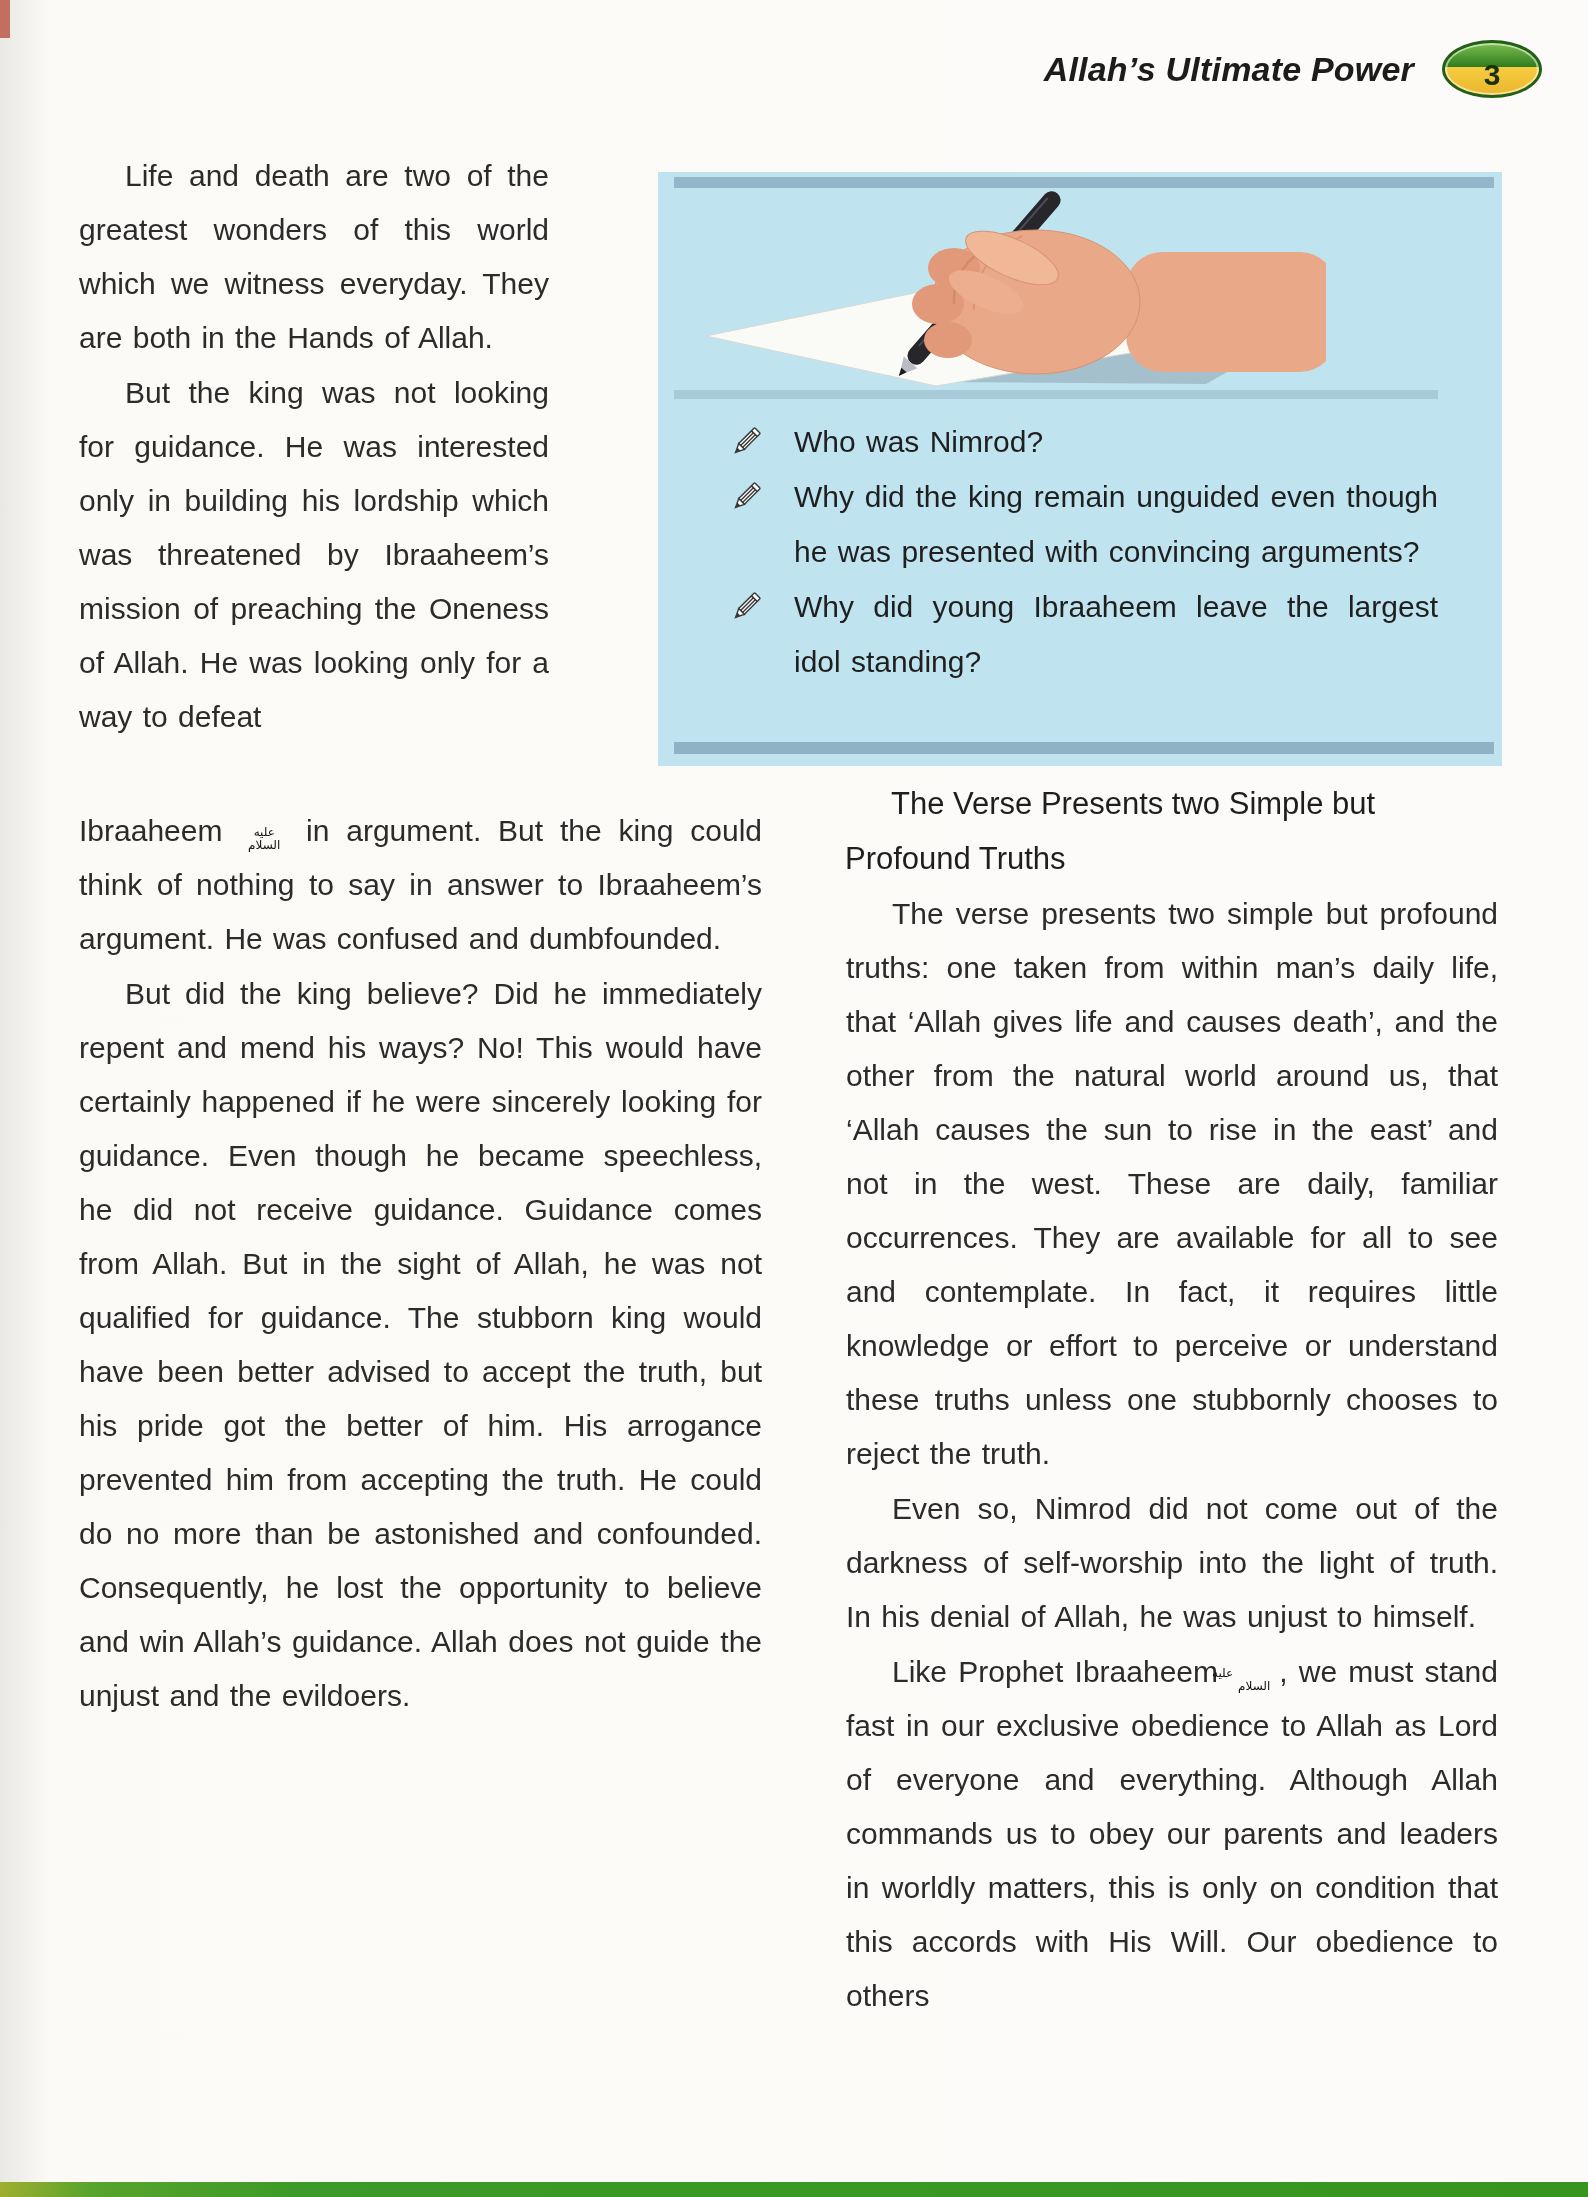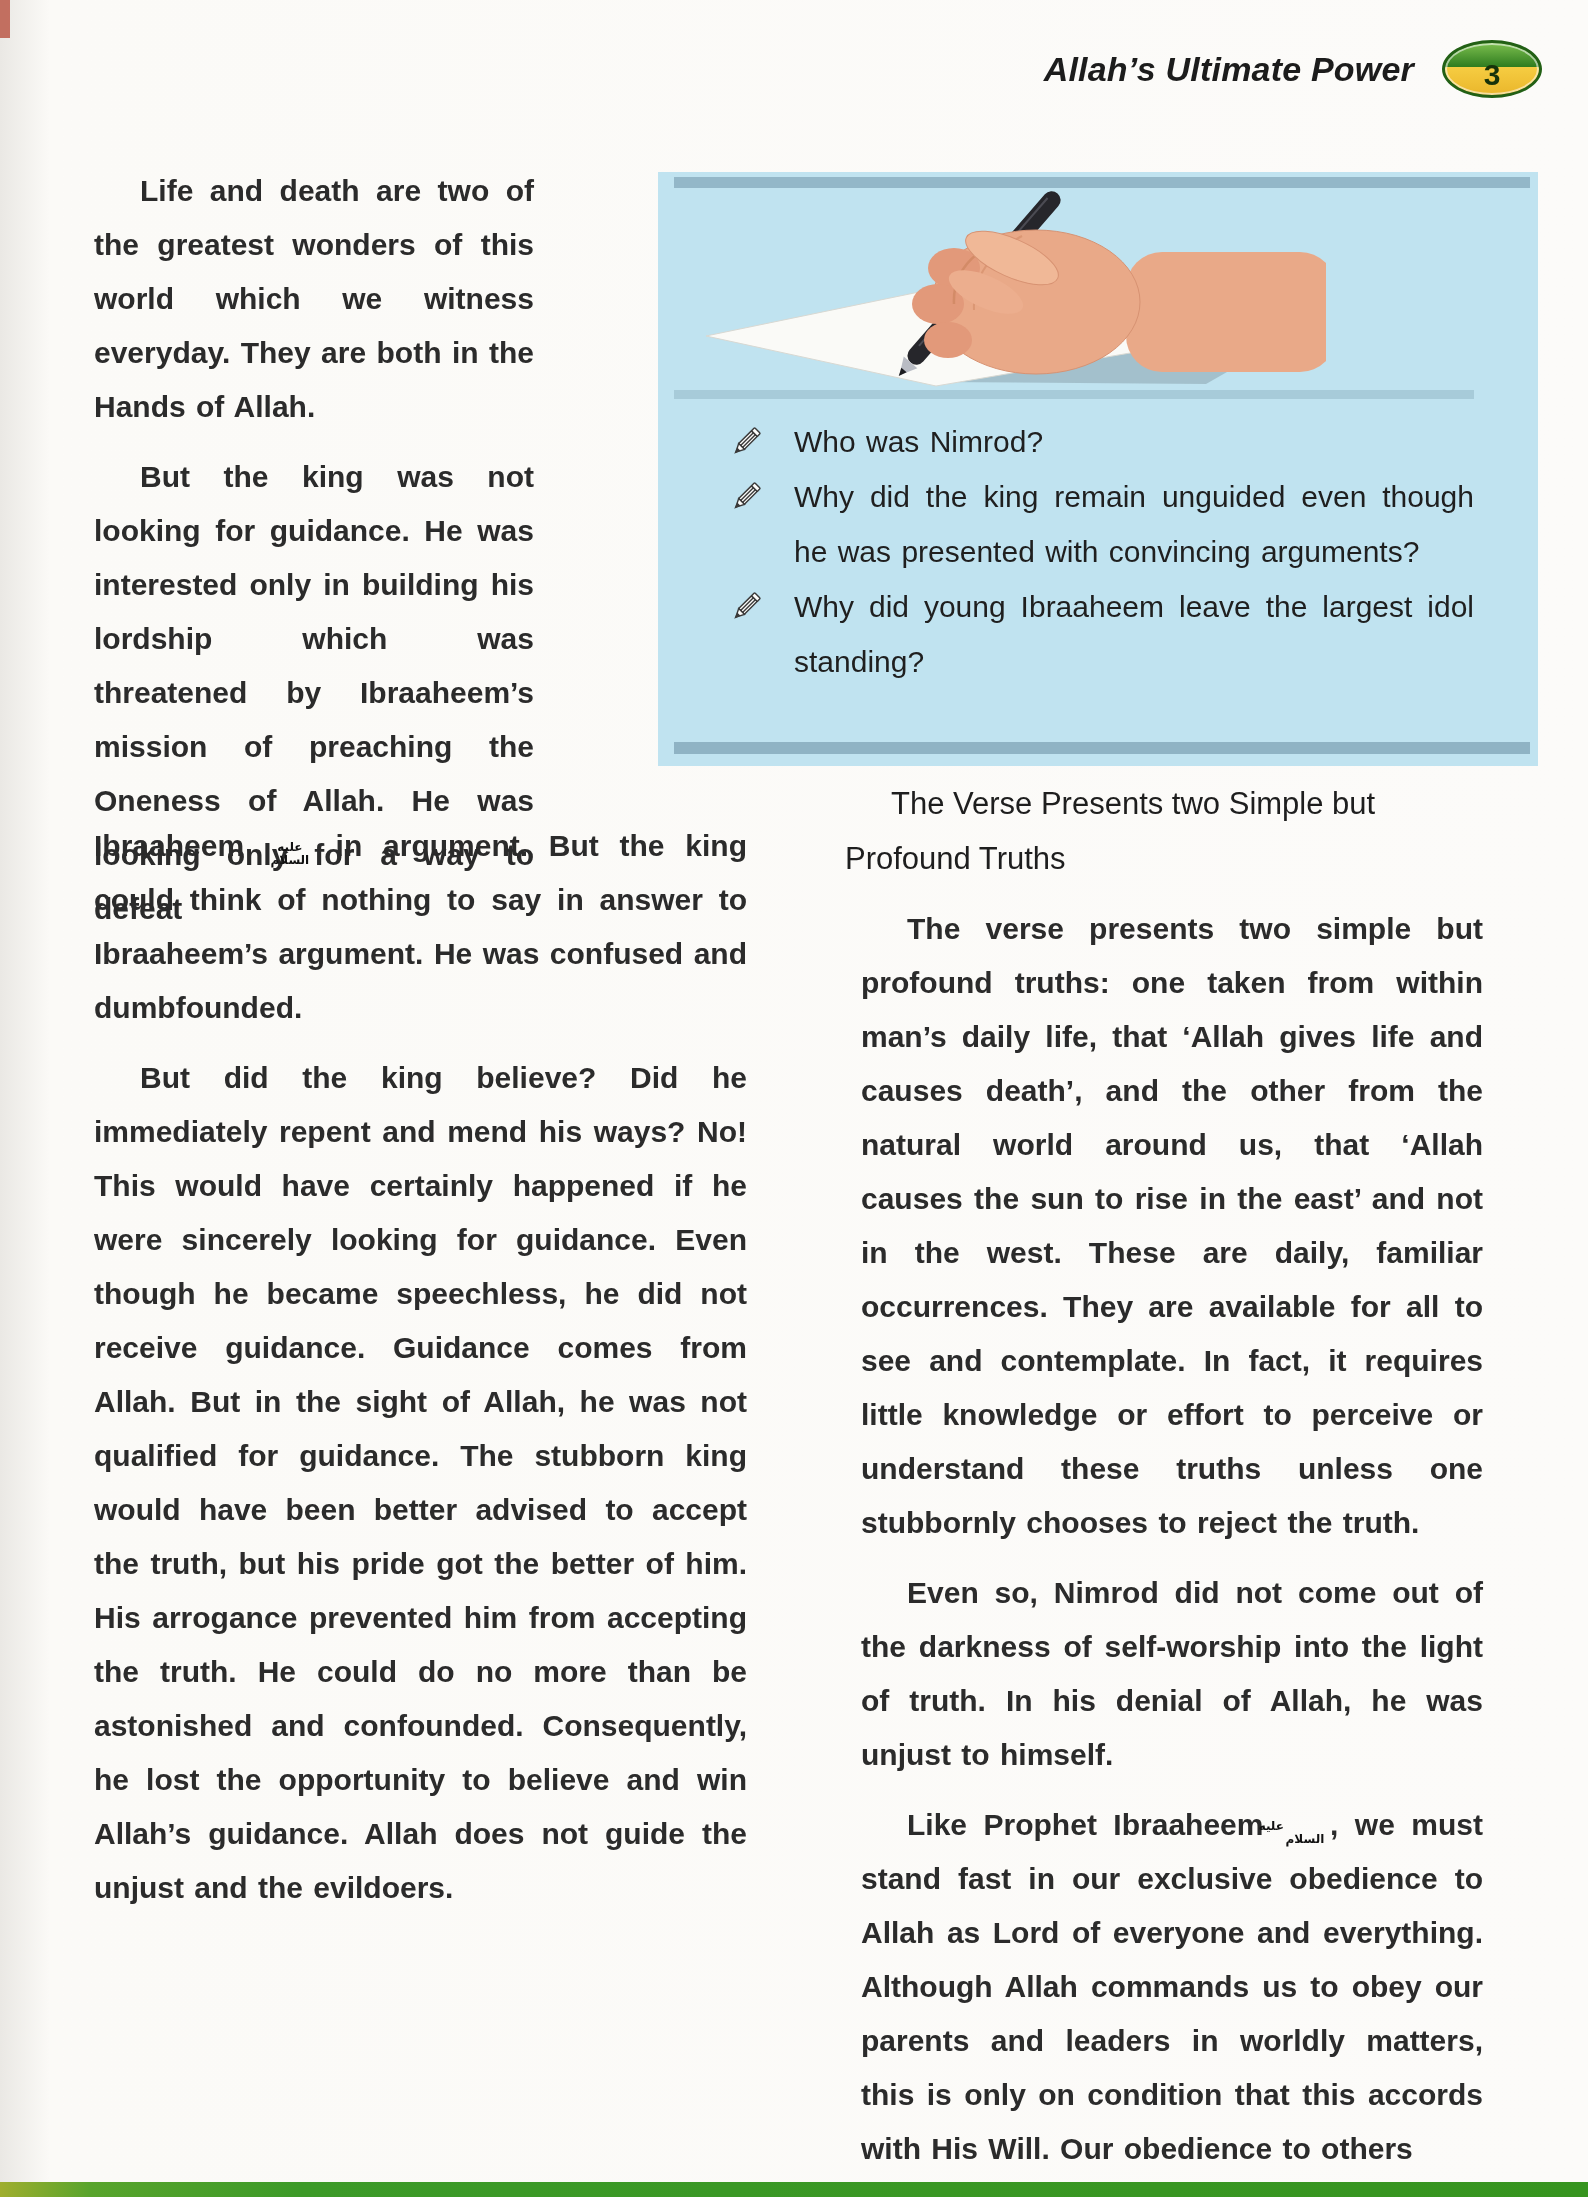--- a/index.html
+++ b/index.html
@@ -19,35 +19,35 @@
   .badge{
     position:relative;width:94px;height:52px;border-radius:50%;
     background:linear-gradient(180deg,#7cbf4e 0%,#2f7c1f 46%,#f6cd42 46%,#eab62b 100%);
     border:3px solid #226015;
     box-shadow:inset 0 0 0 2px rgba(255,255,255,.55);
     display:flex;align-items:center;justify-content:center;
   }
   .badge-num{font-weight:bold;font-size:30px;color:#17320a;margin-top:12px;}
 
   
-  .textcol p{margin:16px;text-align:justify;font-size:30px;line-height:54px;word-spacing:2px;font-weight:bold;}
+  .textcol p{margin:1px;text-align:justify;font-size:30px;line-height:54px;word-spacing:2px;}
   .textcol p.indent{text-indent:46px;}
   .col-narrow{position:absolute;left:78px;top:148px;width:472px;}
   .col-wide{position:absolute;left:78px;top:803px;width:685px;}
   .col-right{position:absolute;left:845px;top:776px;width:654px;}
   .section-heading{font-weight:normal;font-size:31px;line-height:55px;text-indent:46px;margin:0;color:#1e1e1e;}
 
   .honorific{
     display:inline-block;width:50px;font-size:12px;line-height:13px;
     vertical-align:-8px;text-align:center;direction:rtl;color:#111;
     font-family:"DejaVu Sans", sans-serif;
   }
 
   
-  .bluebox{position:absolute;left:658px;top:172px;width:844px;height:594px;background:#c0e3f0;padding-left:36px;}
+  .bluebox{position:absolute;left:658px;top:172px;width:844px;height:594px;background:#c0e3f0;}
   .box-bar-top{position:absolute;top:5px;left:16px;right:8px;height:11px;background:#93b7c8;}
   .box-divider{position:absolute;top:218px;left:16px;right:64px;height:9px;background:#a7cbd9;}
   .box-bar-bottom{position:absolute;top:570px;left:16px;right:8px;height:12px;background:#8fb3c4;}
   .photo{position:absolute;left:28px;top:12px;}
   .q-list{position:absolute;left:70px;top:242px;right:64px;margin:0;padding:0;list-style:none;}
   .q-item{display:flex;gap:22px;align-items:flex-start;margin:0;}
   .q-icon{flex:0 0 44px;padding-top:10px;}
   .q-text{flex:1;font-size:30px;line-height:55px;text-align:justify;word-spacing:2px;color:#1f1f1f;}
 
   .footer-bar{

